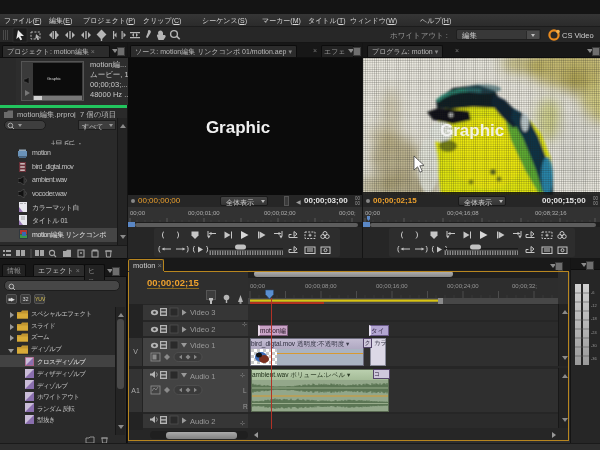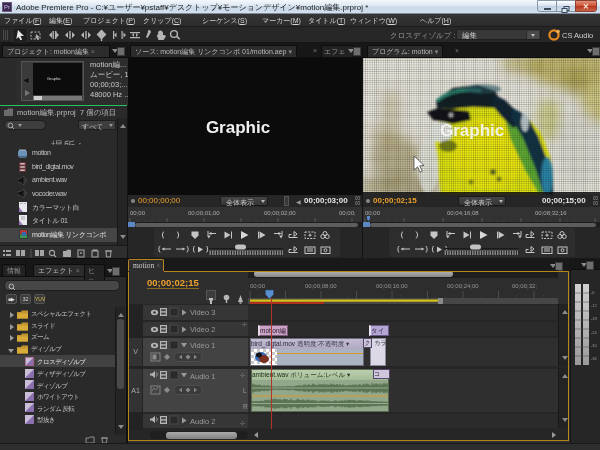--- a/index.html
+++ b/index.html
@@ -10,34 +10,20 @@
 .tab{position:absolute;top:2px;background:#2c2c2c;color:#b9b9b9;font-size:7px;line-height:11px;padding:0 4px;border:1px solid #0c0c0c;border-bottom:none;border-radius:2px 2px 0 0;}
 .pm{position:absolute;width:13px;height:8px;}
 .pm:before{content:"";position:absolute;left:0;top:2px;border:3px solid transparent;border-top:4px solid #8a8a8a;}
 .pm:after{content:"";position:absolute;right:0;top:0;width:6px;height:7px;background:#6e6e6e;border:1px solid #3a3a3a;}
 .dd{background:linear-gradient(#454545,#353535);border:1px solid #1a1a1a;border-radius:2px;color:#c9c9c9;}
 .orange{color:#eda12d;}
 </style></head>
 <body>
 <div id="app">
 
-<div class="p" style="left:0;top:0;width:600px;height:14px;background:linear-gradient(#f4f8fc,#dce7f2 45%,#c9d8e8 55%,#d4e0ee);border-bottom:1px solid #7d8b9d;">
-  <div class="p" style="left:2px;top:2px;width:10px;height:10px;background:#3c2b4f;border:1px solid #6a5a80;color:#cbb8e8;font-size:6px;line-height:9px;text-align:center;">Pr</div>
-  <div class="p" style="left:16px;top:1.5px;font-size:8px;line-height:11px;color:#1c1c1c;">Adobe Premiere Pro - C:¥ユーザー¥pstaff¥デスクトップ¥モーションデザイン¥motion編集.prproj *</div>
-  <div class="p" style="left:537px;top:0;width:61px;height:12px;">
-    <div class="p" style="left:0;top:0;width:20px;height:12px;background:linear-gradient(#fdfeff,#d9e4f0 45%,#bfd0e2 50%,#d3e0ee);border:1px solid #8795a5;border-radius:0 0 0 3px;">
-          <div class="p" style="left:6px;top:7px;width:7px;height:1.5px;background:#3a4a5a;"></div>
-        </div>
-    <div class="p" style="left:19px;top:0;width:20px;height:12px;background:linear-gradient(#fdfeff,#d9e4f0 45%,#bfd0e2 50%,#d3e0ee);border:1px solid #8795a5;"><svg width="18" height="10">
-            <rect x="7" y="1.5" width="5" height="4" fill="none" stroke="#3a4a5a" stroke-width="1"></rect>
-            <rect x="5" y="3.5" width="5" height="4" fill="#dce6f2" stroke="#3a4a5a" stroke-width="1"></rect>
-          </svg></div>
-    <div class="p" style="left:38px;top:0;width:22px;height:12px;background:linear-gradient(#e0907a,#d05838 45%,#b83a20 55%,#c96448);border:1px solid #8a4030;border-radius:0 0 3px 0;color:#f5e8e0;font-size:7.5px;line-height:11px;text-align:center;font-weight:bold;">✕</div>
-  </div>
-</div>
 
 <div class="p" style="left:0;top:14px;width:600px;height:13px;background:linear-gradient(#353535,#2b2b2b);border-bottom:1px solid #1c1c1c;font-size:7px;color:#d6d6d6;">
   <span class="p" style="left:4px;top:2px;">ファイル(<u>F</u>)</span>
   <span class="p" style="left:49px;top:2px;">編集(<u>E</u>)</span>
   <span class="p" style="left:83px;top:2px;">プロジェクト(<u>P</u>)</span>
   <span class="p" style="left:143px;top:2px;">クリップ(<u>C</u>)</span>
   <span class="p" style="left:202px;top:2px;">シーケンス(<u>S</u>)</span>
   <span class="p" style="left:262px;top:2px;">マーカー(<u>M</u>)</span>
   <span class="p" style="left:308px;top:2px;">タイトル(<u>T</u>)</span>
   <span class="p" style="left:350px;top:2px;">ウィンドウ(<u>W</u>)</span>
@@ -68,32 +54,32 @@
       <path d="M114 8l2.5-2.5v5zM126 8l-2.5-2.5v5z"></path>
           <rect x="113" y="4" width="1.2" height="8"></rect>
           <rect x="121.5" y="4" width="1.2" height="8"></rect>
       <path d="M130 5h10v1.2h-10zM130 10h10v1.2h-10zM132 8l2-2v4zM138 8l-2-2v4z"></path>
       <path d="M149 3c1.5 0 2.5 1.5 1.5 3l-3 5-1.5-.8 2-5.2c-.5-1 .2-2 1-2z"></path>
       <path d="M158 6c0-1.5 1-2.5 2.5-2.5S163 5 163 6v2h1.5c1 0 1.5 1 1 2l-2 3h-5l-1.5-4c-.3-1 .5-1.8 1.5-1.3z"></path>
       <circle cx="174" cy="7" r="3.4" fill="none" stroke="#b5b5b5" stroke-width="1.4"></circle>
           <rect x="176.5" y="9.5" width="1.6" height="4" transform="rotate(-45 177 10)"></rect>
     </g>
   </svg>
-  <span class="p txt" style="left:390px;top:4px;font-size:7.5px;color:#999;">クロスディゾルブ :</span>
+  <span class="p txt" style="left:390px;top:4px;font-size:7.5px;color:#999;">ホワイトアウト :</span>
   <div class="p" style="left:456px;top:2px;width:85px;height:11px;background:#383838;border:1px solid #1f1f1f;border-radius:2px;">
     <span class="p" style="left:5px;top:1px;font-size:7.5px;color:#cfcfcf;">編集</span>
     <div class="p" style="right:1px;top:1px;width:13px;height:8px;background:#4a4a4a;border-left:1px solid #2a2a2a;">
           <div style="margin:2.5px auto 0;width:0;height:0;border:2.5px solid transparent;border-top:3.5px solid #c0c0c0;"></div>
         </div>
   </div>
   <svg class="p" style="left:548px;top:2px;" width="12" height="12" viewBox="0 0 12 12">
         <circle cx="6" cy="6" r="4.6" fill="none" stroke="#e88a1e" stroke-width="2.2"></circle>
         <circle cx="10" cy="2.6" r="1.8" fill="#f0b050"></circle>
       </svg>
-  <span class="p txt" style="left:562px;top:4px;font-size:7.5px;color:#cfcfcf;">CS Audio</span>
+  <span class="p txt" style="left:562px;top:4px;font-size:7.5px;color:#cfcfcf;">CS Video</span>
 </div>
 
 <div class="p" style="left:0;top:43px;width:127px;height:215px;background:#2a2a2a;border-right:1px solid #0d0d0d;">
   <div class="p tabbar" style="left:0;top:0;width:127px;height:15px;">
     <div class="tab" style="left:2px;width:108px;overflow:hidden;font-size:7px;">プロジェクト: motion編集 <span style="color:#777;">×</span></div>
     <div class="pm" style="left:112px;top:4px;"></div>
   </div>
 
   <div class="p" style="left:16px;top:15px;width:118px;height:47px;background:#2d2d2d;">
     <div class="p" style="left:5px;top:3px;width:63px;height:40px;background:#3a3a3a;border:1px solid #555;">
@@ -104,21 +90,21 @@
       <div class="p" style="left:11px;top:1px;width:49px;height:32px;background:#0c0c0c;">
         <div class="p" style="left:14px;top:13px;font-size:4px;color:#ddd;">Graphic</div>
       </div>
       <div class="p" style="left:11px;top:34px;width:49px;height:4px;background:#777;">
             <div class="p" style="left:1px;top:0;width:8px;height:4px;background:#d0d0d0;"></div>
           </div>
     </div>
     <div class="p txt" style="left:74px;top:2px;font-size:7.5px;line-height:10px;color:#c9c9c9;">motion編...<br>ムービー, 1...<br>00;00;03;...<br>48000 Hz ...</div>
   </div>
 
-  <div class="p" style="left:0;top:62px;width:127px;height:13px;background:#2a2a2a;border-top:1px solid #22c55e;">
+  <div class="p" style="left:0;top:62px;width:127px;height:13px;background:#2a2a2a;border-top:3px solid #22c55e;">
     <svg class="p" style="left:4px;top:2px;" width="10" height="9">
           <path d="M0 2h3l1-1.5h5V8H0z" fill="#6b6b6b"></path>
         </svg>
     <span class="p txt" style="left:17px;top:2px;font-size:7.5px;color:#bdbdbd;">motion編集.prproj&nbsp;&nbsp;7 個の項目</span>
   </div>
 
   <div class="p" style="left:0;top:75px;width:127px;height:14px;background:#2a2a2a;">
     <div class="p" style="left:4px;top:2px;width:42px;height:10px;background:#3e3e3e;border:1px solid #1d1d1d;border-radius:5px;">
       <svg class="p" style="left:2px;top:1px;" width="8" height="8">
             <circle cx="3.4" cy="3.4" r="2.3" fill="none" stroke="#aaa" stroke-width="1"></circle>
@@ -592,21 +578,21 @@
           <path d="M181 22h6M181 24h6"></path>
       <rect x="195" y="20" width="9" height="6.5"></rect>
           <circle cx="199.5" cy="23.2" r="1.5"></circle>
     </g>
       </svg>
 </div>
 
 <div class="p" style="left:128px;top:258px;width:442px;height:185px;background:#2e2e2e;">
 
   <div class="p" style="left:0;top:0;width:442px;height:14px;background:#191919;">
-    <div class="p" style="left:0;top:1px;width:36px;height:13px;background:#2e2e2e;border:1px solid #b8861f;border-bottom:none;border-radius:2px 2px 0 0;color:#cfcfcf;font-size:7.5px;line-height:12px;padding-left:4px;font-family:Liberation Serif, serif;">motion <span style="color:#777;">×</span></div>
+    <div class="p" style="left:0;top:1px;width:36px;height:13px;background:#2e2e2e;border:1px solid #b8861f;border-bottom:none;border-radius:2px 2px 0 0;color:#cfcfcf;font-size:7.5px;line-height:12px;padding-left:4px;">motion <span style="color:#777;">×</span></div>
     <div class="pm" style="left:422px;top:4px;"></div>
   </div>
 
   <div class="p" style="left:0;top:14px;width:441px;height:169px;border:1px solid #b8861f;border-top:none;z-index:60;pointer-events:none;"></div>
   <div class="p" style="left:0;top:13px;width:36px;height:1px;background:#2e2e2e;z-index:61;"></div>
   <div class="p" style="left:36px;top:13px;width:405px;height:1px;background:#b8861f;z-index:61;"></div>
 
   <div class="p orange" style="left:19px;top:19px;font-size:9.5px;font-weight:bold;border-bottom:1px solid #8a6a20;">00;00;02;15</div>
   <div class="p" style="left:78px;top:32px;width:10px;height:10px;background:#3c3c3c;border:1px solid #555;"><svg width="8" height="8">
           <path d="M2 1h4v2.5H2zM3 3.5h2V7h-2z" fill="#bbb"></path>

